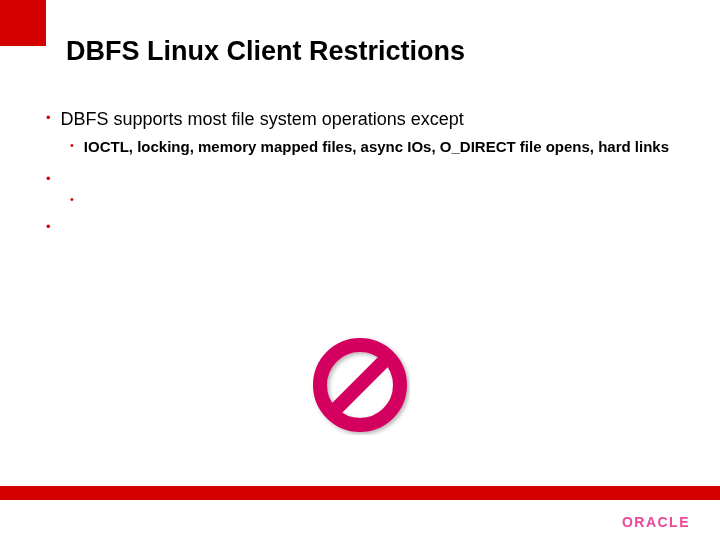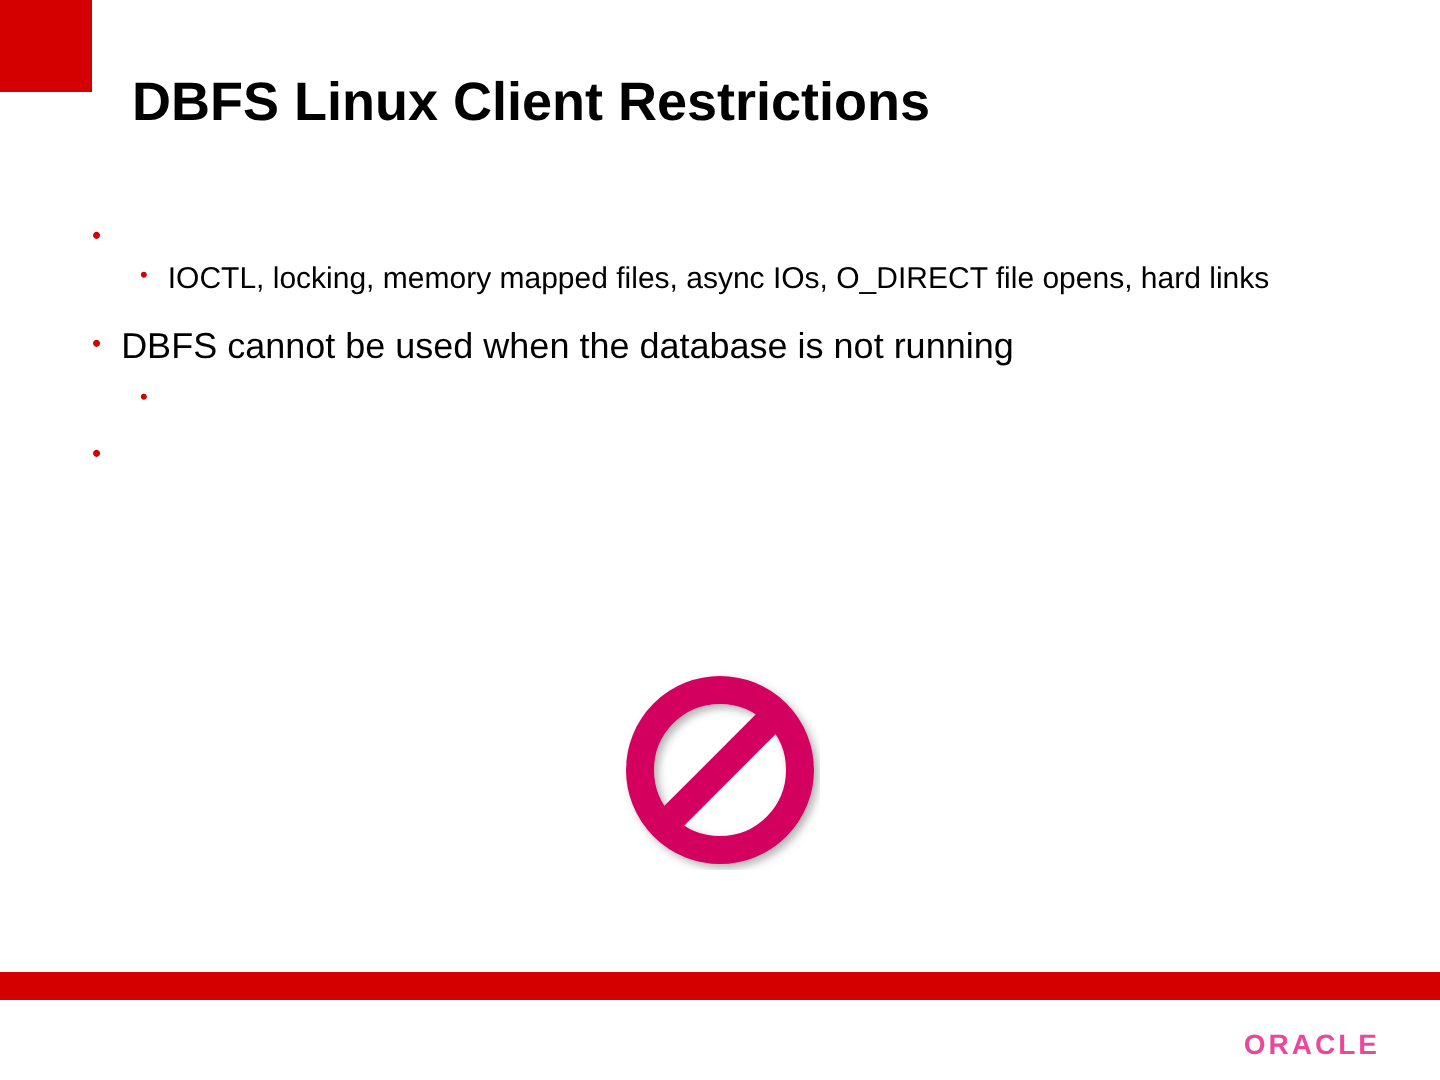--- a/index.html
+++ b/index.html
@@ -60,21 +60,21 @@
   .bullet-l2 .dot {
     color: #d40000;
     font-size: 11px;
     margin-right: 10px;
     margin-top: 3px;
     line-height: 1;
   }
   .bullet-l2 .txt {
     font-size: 15px;
     color: #000;
-    font-weight: normal;
+    font-weight: bold;
     line-height: 1.3;
   }
   .no-symbol {
     position: absolute;
     top: 335px;
     left: 310px;
     width: 100px;
     height: 100px;
   }
   .no-symbol svg { width: 100%; height: 100%; }
@@ -100,28 +100,28 @@
 </head>
 <body>
 
 <div class="red-block"></div>
 
 <div class="title">DBFS Linux Client Restrictions</div>
 
 <div class="content">
   <div class="bullet-l1">
     <span class="dot">•</span>
+    <span class="txt">DBFS supports most file system operations except</span>
   </div>
   <div class="bullet-l2">
     <span class="dot">•</span>
     <span class="txt">IOCTL, locking, memory mapped files, async IOs, O_DIRECT file opens, hard links</span>
   </div>
   <div class="bullet-l1">
     <span class="dot">•</span>
-    <span class="txt">DBFS cannot be used when the database is not running</span>
   </div>
   <div class="bullet-l2">
     <span class="dot">•</span>
   </div>
   <div class="bullet-l1">
     <span class="dot">•</span>
   </div>
 </div>
 
 <div class="no-symbol">

